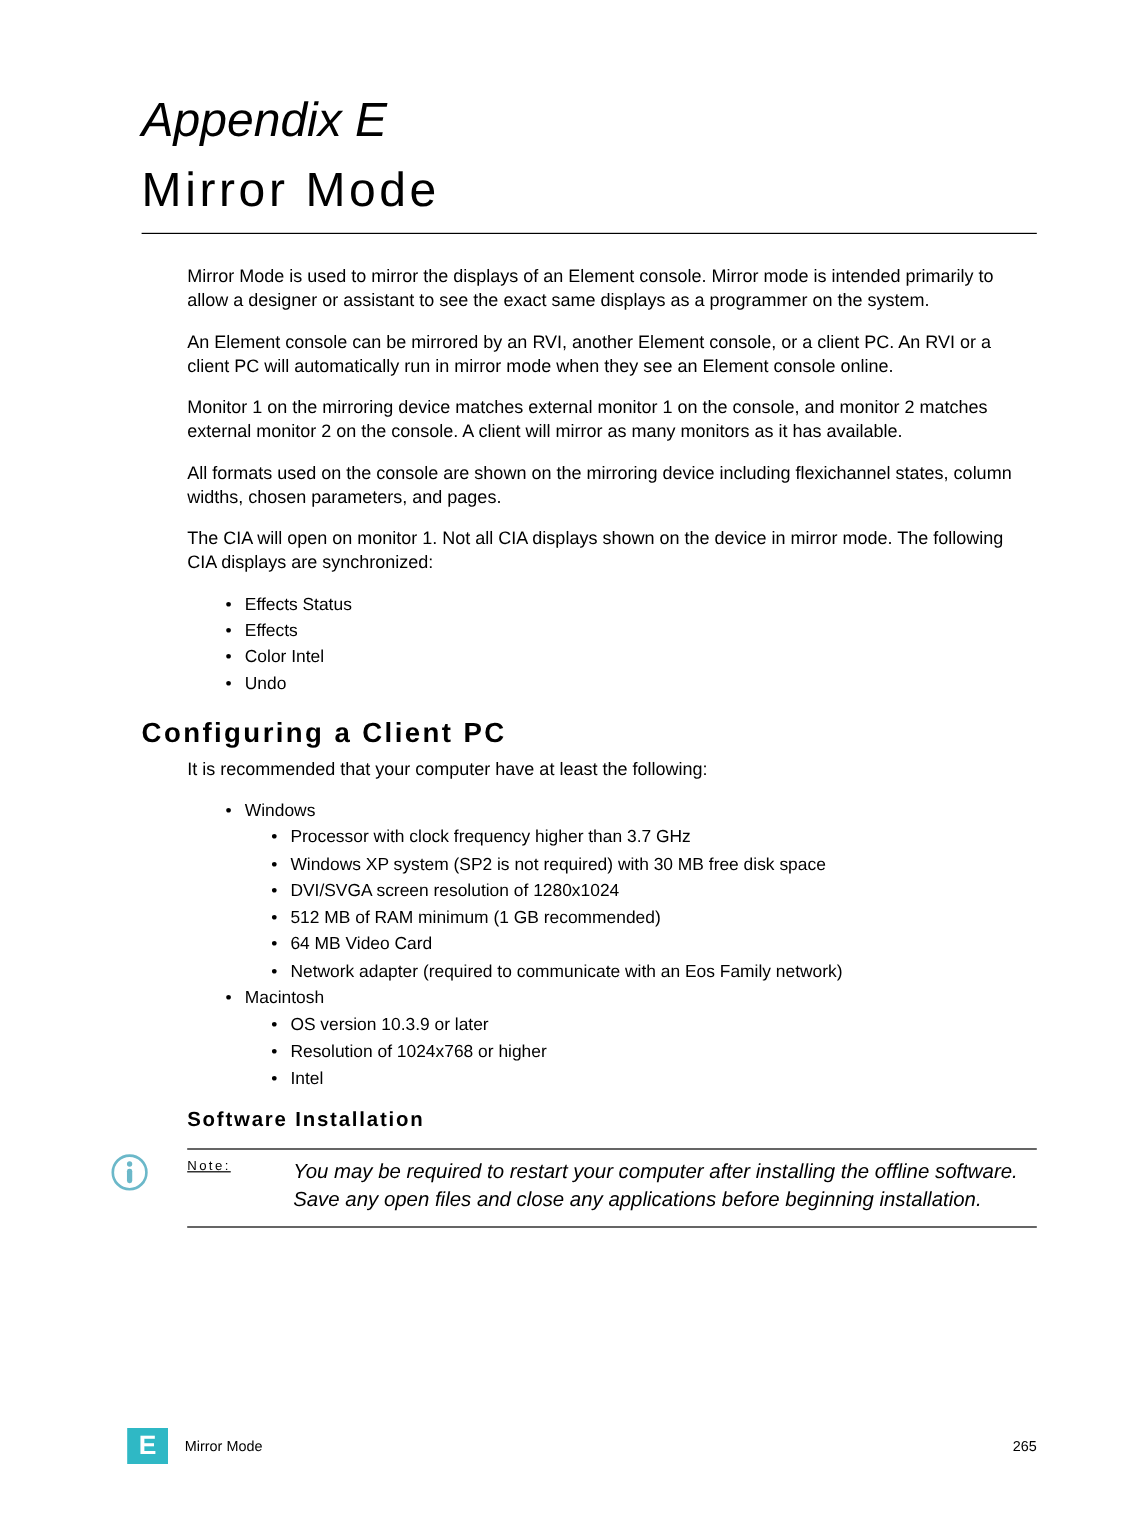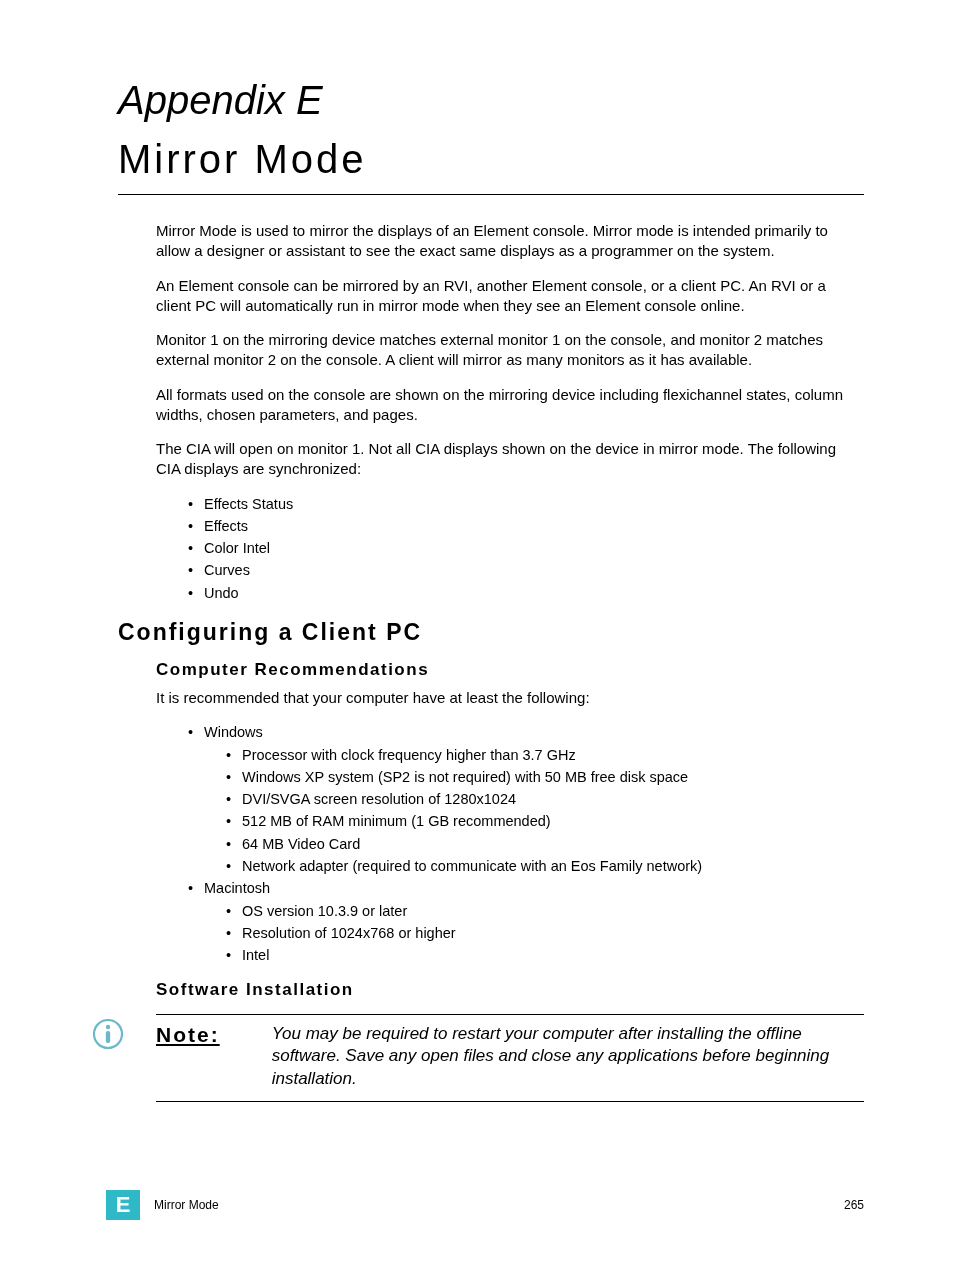--- a/index.html
+++ b/index.html
@@ -100,22 +100,22 @@
     }
     .note-box {
       border-top: 1.5px solid #000;
       border-bottom: 1.5px solid #000;
       padding: 8px 0 10px 0;
       display: flex;
       gap: 52px;
       margin-left: 0;
     }
     .note-label {
-      font-size: 21px;
-      font-weight: bold;
+      font-size: 11px;
+      font-weight: normal;
       letter-spacing: 2px;
       text-decoration: underline;
       white-space: nowrap;
       flex-shrink: 0;
     }
     .note-text {
       font-size: 17px;
       font-style: italic;
       line-height: 1.35;
     }
@@ -161,35 +161,33 @@
   </div>
 
   <div class="content-block">
     <p class="para">Monitor 1 on the mirroring device matches external monitor 1 on the console, and monitor 2 matches external monitor 2 on the console. A client will mirror as many monitors as it has available.</p>
     <p class="para">All formats used on the console are shown on the mirroring device including flexichannel states, column widths, chosen parameters, and pages.</p>
     <p class="para">The CIA will open on monitor 1. Not all CIA displays shown on the device in mirror mode. The following CIA displays are synchronized:</p>
     <ul class="bullets">
       <li>Effects Status</li>
       <li>Effects</li>
       <li>Color Intel</li>
-      <li>Curves</li>
       <li>Undo</li>
     </ul>
   </div>
 
   <h2 class="h2">Configuring a Client PC</h2>
   <div class="content-block">
-    <h3 class="h3">Computer Recommendations</h3>
     <p class="para">It is recommended that your computer have at least the following:</p>
     <ul class="bullets">
       <li>
         <span>Windows</span>
         <ul class="sub-bullets">
           <li>Processor with clock frequency higher than 3.7 GHz</li>
-          <li>Windows XP system (SP2 is not required) with 50 MB free disk space</li>
+          <li>Windows XP system (SP2 is not required) with 30 MB free disk space</li>
           <li>DVI/SVGA screen resolution of 1280x1024</li>
           <li>512 MB of RAM minimum (1 GB recommended)</li>
           <li>64 MB Video Card</li>
           <li>Network adapter (required to communicate with an Eos Family network)</li>
         </ul>
       </li>
       <li>
         <span>Macintosh</span>
         <ul class="sub-bullets">
           <li>OS version 10.3.9 or later</li>

